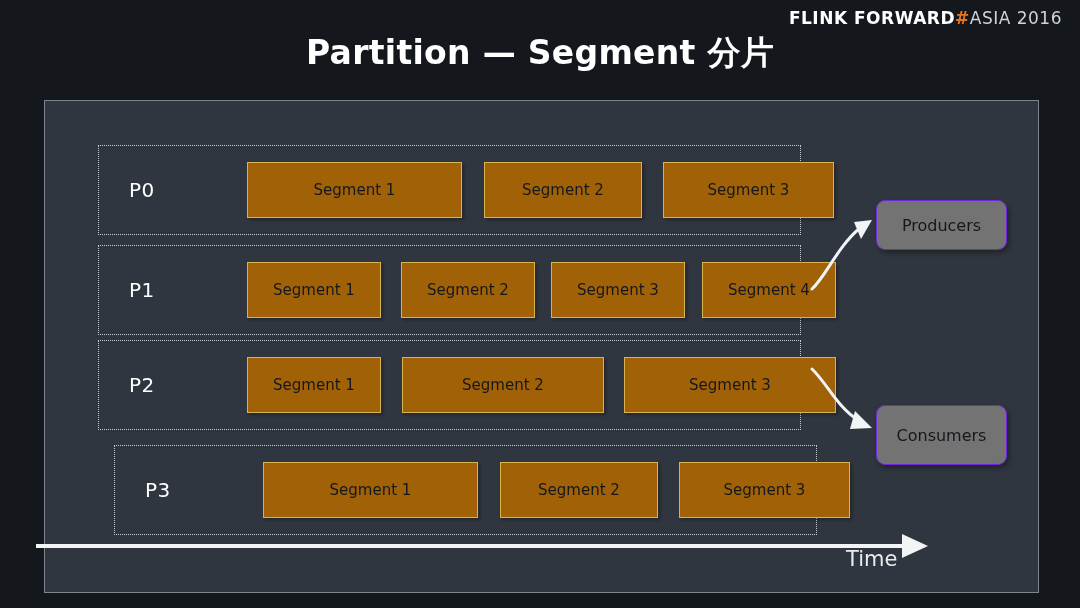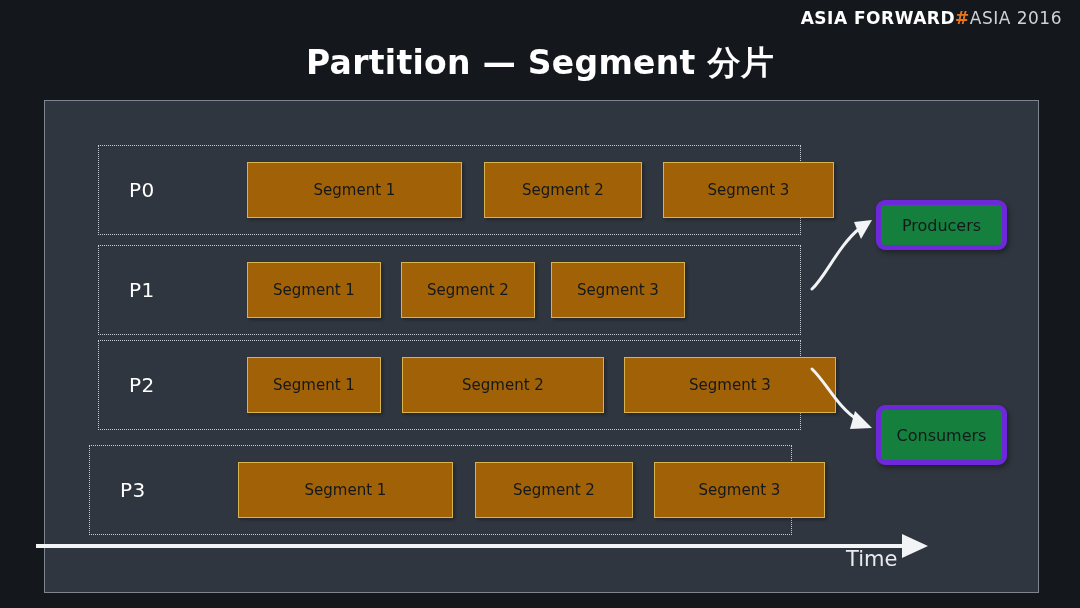--- a/index.html
+++ b/index.html
@@ -36,21 +36,21 @@
     color: #e8751a;
   }
   #brand .b-light {
     font-weight: normal;
     color: #cfd3d8;
   }
 
   
   #title {
     position: absolute;
-    top: 45px;
+    top: 35px;
     left: 0;
     width: 1080px;
     text-align: center;
     color: #ffffff;
     font-size: 33px;
     font-weight: bold;
     letter-spacing: 0.3px;
     line-height: 1.1;
   }
 
@@ -97,22 +97,22 @@
     font-size: 15px;
     display: flex;
     align-items: center;
     justify-content: center;
     box-shadow: 2px 2px 3px rgba(0,0,0,0.30);
   }
 
   
   .sidebox {
     position: absolute;
-    background: #15803d;
-    border: 5px solid #6d28d9;
+    background: #737373;
+    border: 1px solid #6d28d9;
     border-radius: 9px;
     box-sizing: border-box;
     color: #14181d;
     font-size: 16px;
     display: flex;
     align-items: center;
     justify-content: center;
     box-shadow: 2px 3px 5px rgba(0,0,0,0.35);
   }
 
@@ -140,47 +140,48 @@
     top: 0;
     width: 1080px;
     height: 608px;
     pointer-events: none;
   }
 </style>
 </head>
 <body>
 
 <div id="brand">
-  <span class="b-strong">ASIA FORWARD</span><span class="b-hash">#</span><span class="b-light">ASIA 2016</span>
+  <span class="b-strong">FLINK FORWARD</span><span class="b-hash">#</span><span class="b-light">ASIA 2016</span>
 </div>
 
 <div id="title">Partition — Segment 分片</div>
 
 <div id="panel"></div>
 
 <div id="rows-layer" class="arrow-layer" style="pointer-events:auto;margin-top:16px;">
     <div class="prow" style="left: 98px; top: 129px;">
       <div class="prow-label">P0</div>
       <div class="seg" style="left: 148px; width: 215px;">Segment 1</div>
       <div class="seg" style="left: 385px; width: 158px;">Segment 2</div>
       <div class="seg" style="left: 564px; width: 171px;">Segment 3</div>
     </div>
     <div class="prow" style="left: 98px; top: 229px;">
       <div class="prow-label">P1</div>
       <div class="seg" style="left: 148px; width: 134px;">Segment 1</div>
       <div class="seg" style="left: 302px; width: 134px;">Segment 2</div>
       <div class="seg" style="left: 452px; width: 134px;">Segment 3</div>
+      <div class="seg" style="left: 603px; width: 134px;">Segment 4</div>
     </div>
     <div class="prow" style="left: 98px; top: 324px;">
       <div class="prow-label">P2</div>
       <div class="seg" style="left: 148px; width: 134px;">Segment 1</div>
       <div class="seg" style="left: 303px; width: 202px;">Segment 2</div>
       <div class="seg" style="left: 525px; width: 212px;">Segment 3</div>
     </div>
-    <div class="prow" style="left: 89px; top: 429px;">
+    <div class="prow" style="left: 114px; top: 429px;">
       <div class="prow-label">P3</div>
       <div class="seg" style="left: 148px; width: 215px;">Segment 1</div>
       <div class="seg" style="left: 385px; width: 158px;">Segment 2</div>
       <div class="seg" style="left: 564px; width: 171px;">Segment 3</div>
     </div>
   </div>
 
 <div id="boxes-layer" class="arrow-layer" style="pointer-events:auto;">
     <div class="sidebox" style="left: 876px; top: 200px; width: 131px; height: 50px;">Producers</div>
     <div class="sidebox" style="left: 876px; top: 405px; width: 131px; height: 60px;">Consumers</div>

